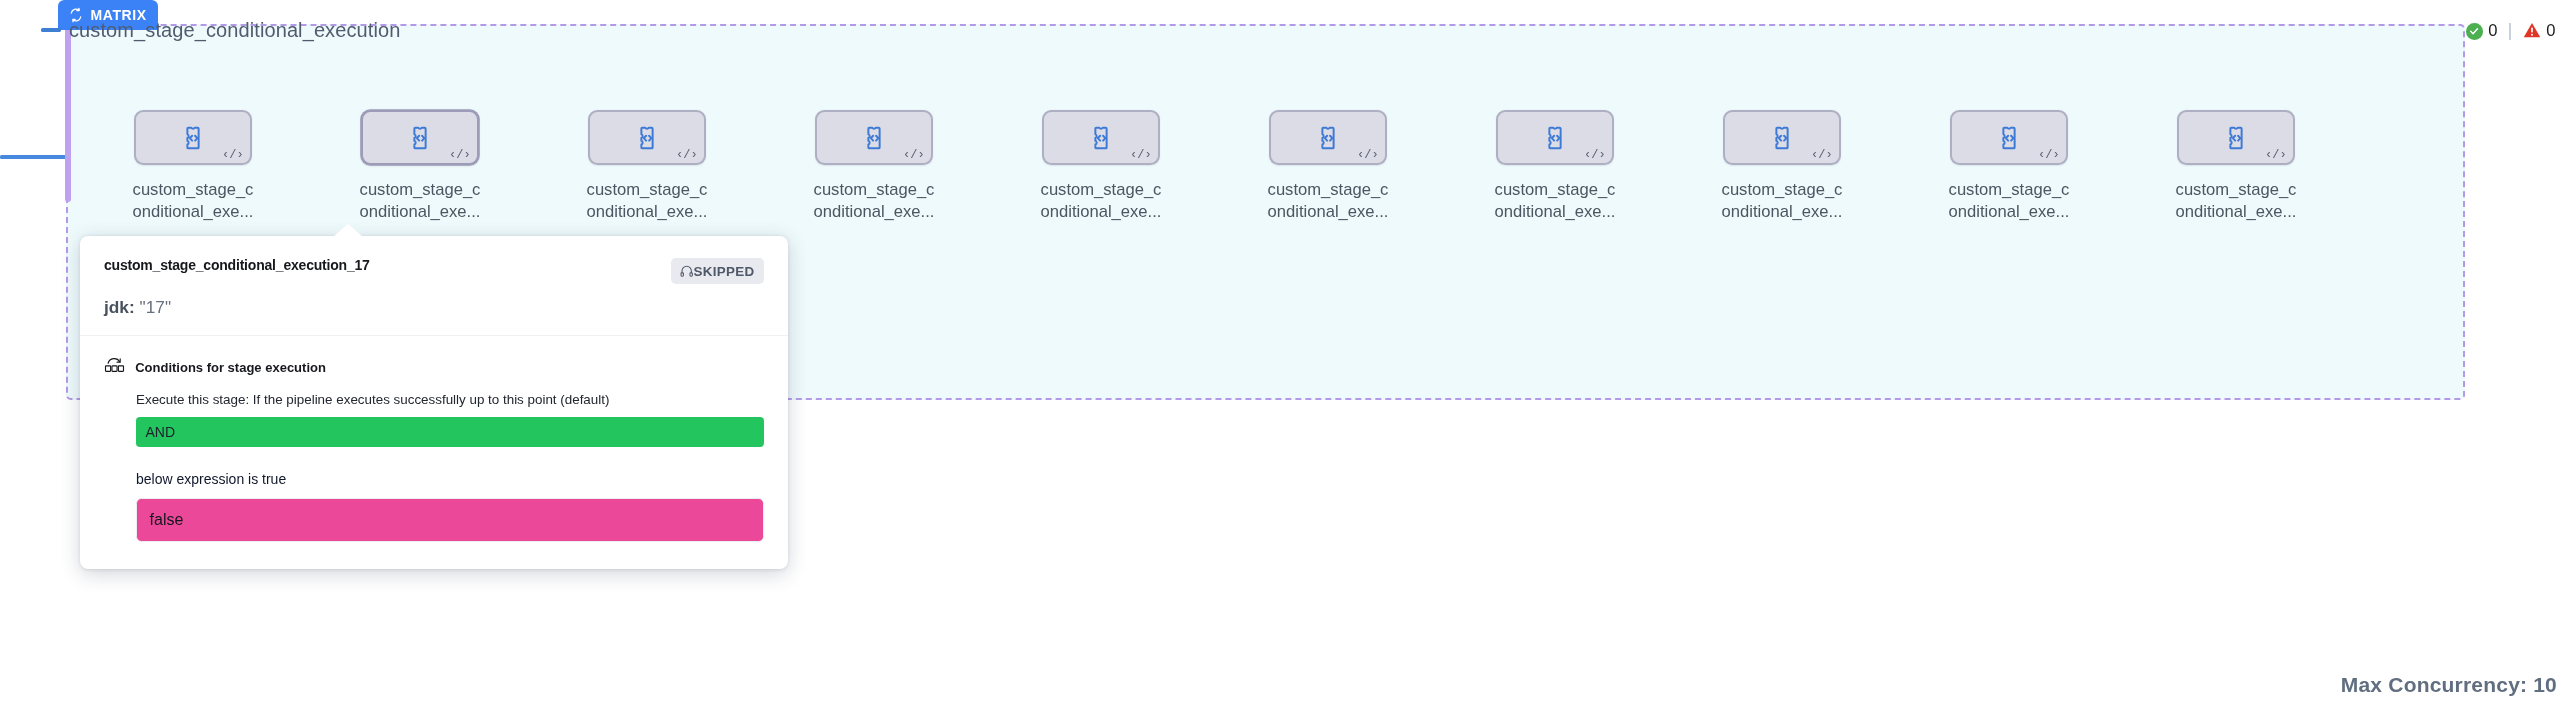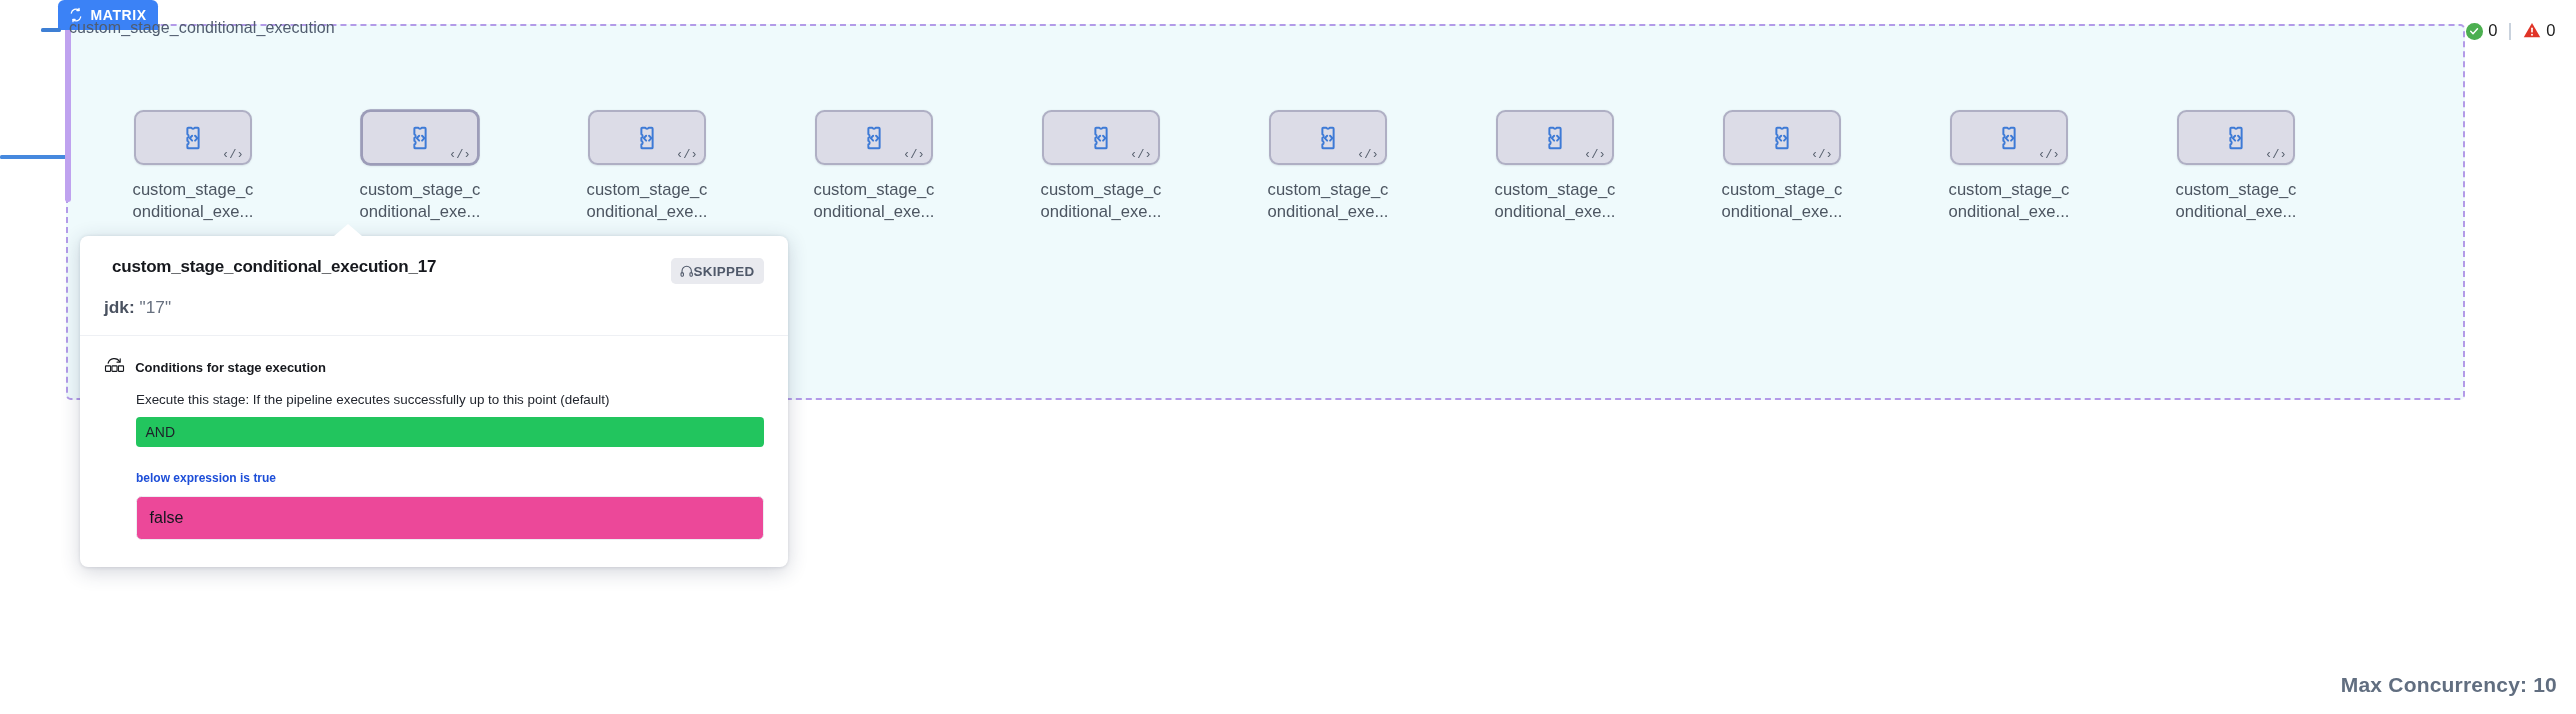--- a/index.html
+++ b/index.html
@@ -64,21 +64,21 @@
     position: absolute;
     left: 41px; top: 28px;
     width: 20px; height: 4px;
     background: #3e7fd4;
     border-radius: 1.6px;
     cursor: pointer;
   }
   .matrix-title {
     position: absolute;
     left: 69px; top: 19px;
-    font-size: 16px;
+    font-size: 20px;
     font-weight: 400;
     color: #505c6e;
     letter-spacing: 0.1px;
     white-space: nowrap;
     text-align: center;
   }
 
   
   .status-group {
     position: absolute;
@@ -192,26 +192,25 @@
     padding: 22px 24px 17.3px 24px;
     border-bottom: 1.6px solid #eef0f4;
   }
   .pop-title-row {
     display: flex;
     align-items: flex-start;
     justify-content: space-between;
     gap: 12.6px;
   }
   .pop-title {
-    font-size: 17px;
+    font-size: 14px;
     font-weight: 700;
     color: #16181d;
     letter-spacing: -0.2px;
     line-height: 1.1;
-    margin-left: 8px;
   }
   .pop-badge {
     flex: none;
     display: flex;
     align-items: center;
     gap: 0;
     background: #e9eaef;
     color: #4f5869;
     border-radius: 4.7px;
     padding: 5.5px 9.5px;
@@ -247,24 +246,23 @@
   }
   .cond-pill {
     margin: 0 0 0 32px;
     background: #22c55e;
     border-radius: 4px;
     padding: 7px 9.5px;
     font-size: 14px;
     color: #1d2129;
   }
   .cond-sub {
-    font-size: 12px;
-    color: #1d4ed8;
+    font-size: 14px;
+    color: #0f172a;
     margin: 24px 0 11px 32px;
-    font-weight: bold;
   }
   .cond-code {
     margin: 0 0 0 32px;
     background: #ec4899;
     border: 1.6px solid #eceef2;
     border-radius: 5.5px;
     padding: 12px 12.6px;
     font-size: 16px;
     color: #12161d;
   }

